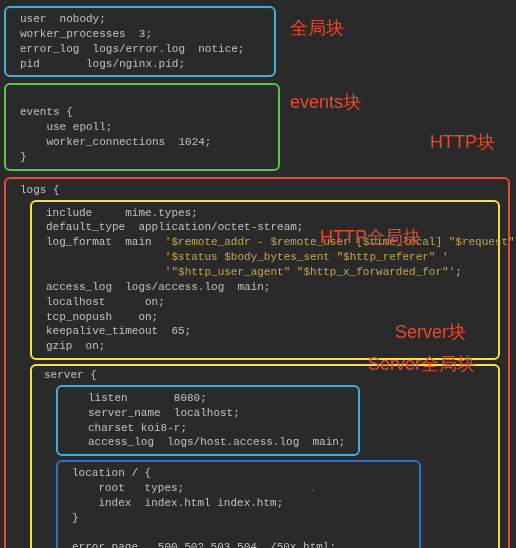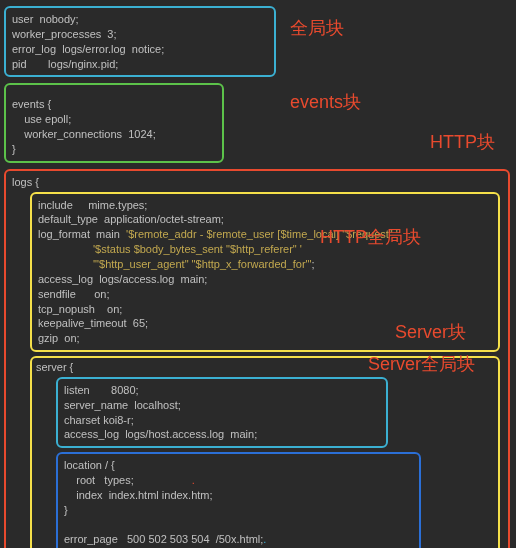--- a/index.html
+++ b/index.html
@@ -20,41 +20,42 @@
     position: relative;
   }
   .cyan { border-color: #3bb0d2; }
   .green { border-color: #5cc24a; }
   .red { border-color: #e84a2e; }
   .yellow { border-color: #f5e04a; }
   .blue { border-color: #2b6fd6; }
   pre {
     white-space: pre;
     line-height: 1.35;
-    font-family: Liberation Sans, sans-serif;
+    font-family: Liberation Mono, monospace;
+    margin-left: 8px;
   }
   .str { color: #c2a84f; }
   .label {
     position: absolute;
     color: #e84a2e;
     font-size: 18px;
     font-family: Liberation Sans, sans-serif;
     white-space: nowrap;
   }
   #box-global { padding: 4px 8px 4px 6px; margin-bottom: 6px; width: 272px; }
   #lbl-global { top: 16px; left: 290px; }
-  #box-events { padding: 12px 8px 4px 6px; margin-bottom: 6px; width: 220px; }
+  #box-events { padding: 20px 8px 4px 6px; margin-bottom: 6px; width: 276px; }
   #lbl-events { top: 90px; left: 290px; text-align: center; }
   #lbl-http-outer { top: 130px; left: 430px; }
   #box-http { padding: 4px 0 4px 6px; }
   #box-http-global { margin: 2px 6px 4px 18px; padding: 4px 6px; width: 470px; }
   #lbl-http-global { top: 225px; left: 320px; }
   #box-server { margin: 0 6px 2px 18px; padding: 2px 0 4px 4px; width: 470px; }
   #lbl-server { top: 320px; left: 395px; }
-  #box-server-global { margin: 2px 4px 4px 20px; padding: 4px 6px; width: 332px; }
+  #box-server-global { margin: 2px 4px 4px 20px; padding: 4px 22px; width: 304px; }
   #lbl-server-global { top: 352px; left: 368px; }
   #box-location { margin: 2px 4px 0 20px; padding: 4px 6px; width: 365px; }
   .dot-red { color: #e84a2e; }
   .dot-cyan { color: #3bb0d2; }
 </style>
 </head>
 <body>
 
 <div id="box-global" class="box cyan">
   <pre>user  nobody;
@@ -76,21 +77,21 @@
 <div id="box-http" class="box red">
   <pre>logs {</pre>
 
   <div id="box-http-global" class="box yellow">
     <pre><span>include     mime.types;</span>
 <span>default_type  application/octet-stream;</span>
 <span>log_format  main  </span><span class="str">'$remote_addr - $remote_user [$time_local] "$request" '</span>
                   <span class="str">'$status $body_bytes_sent "$http_referer" '</span>
                   <span class="str">'"$http_user_agent" "$http_x_forwarded_for"'</span><span>;</span>
 <span>access_log  logs/access.log  main;</span>
-<span>sendfile      on;</span>
+<span>localhost      on;</span>
 <span>tcp_nopush    on;</span>
 <span>keepalive_timeout  65;</span>
 <span>gzip  on;</span></pre>
   </div>
 
   <div id="box-server" class="box yellow">
     <pre>server {</pre>
 
     <div id="box-server-global" class="box cyan">
       <pre>listen       8080;

